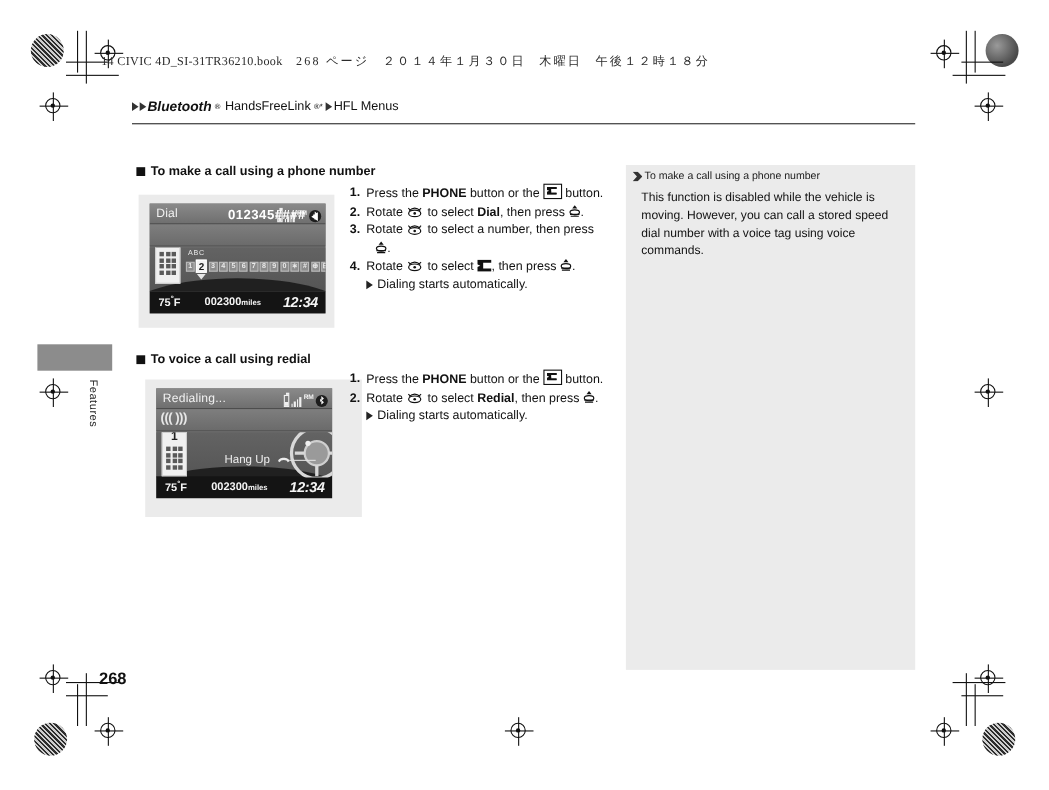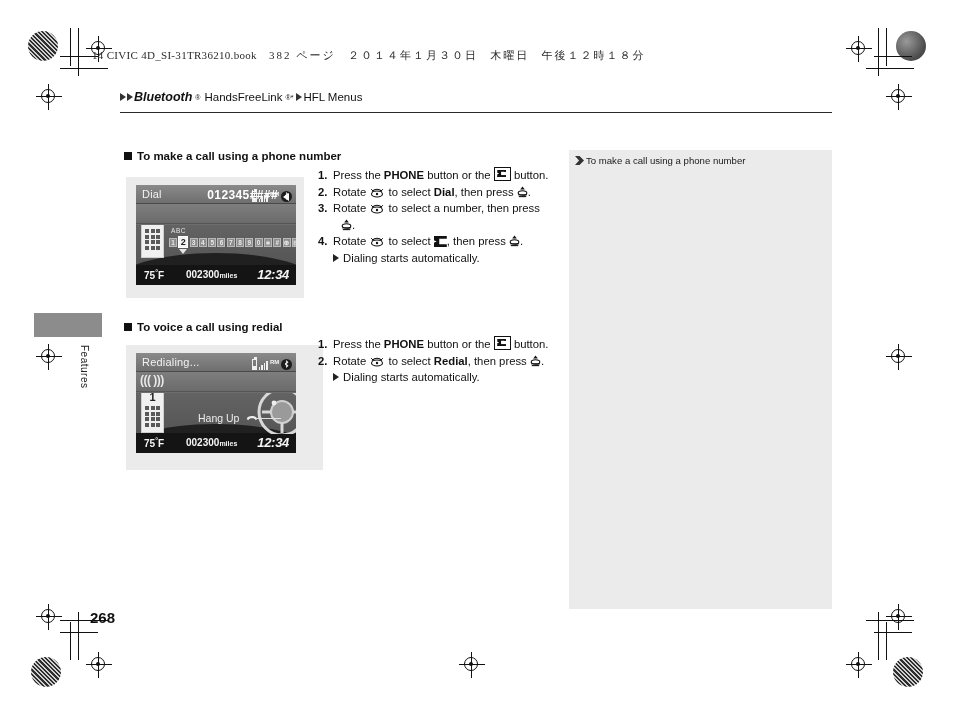--- a/index.html
+++ b/index.html
@@ -531,21 +531,21 @@
 <div class="crop-corner" style="left:856px;top:612px;width:48px;height:48px">
   <span style="left:30px;top:10px;width:1px;height:38px"></span>
   <span style="left:18px;top:20px;width:38px;height:1px"></span>
   <span style="left:22px;top:0;width:1px;height:48px"></span>
   <span style="left:10px;top:8px;width:48px;height:1px"></span>
 </div>
 
 <div class="meta-line">
   <span>14 CIVIC 4D_SI-31TR36210.book</span>
   &nbsp;&nbsp;
-  <span class="jp">382 ページ</span>
+  <span class="jp">268 ページ</span>
   &nbsp;&nbsp;
   <span class="jp">２０１４年１月３０日</span>
   &nbsp;&nbsp;
   <span class="jp">木曜日</span>
   &nbsp;&nbsp;
   <span class="jp">午後１２時１８分</span>
 </div>
 
 <div class="breadcrumb">
   <span class="tri"></span>
@@ -688,21 +688,21 @@
       <span class="tri"></span>
       <span>Dialing starts automatically.</span>
     </div>
   </div>
 
 <div class="sec-head" style="left:124px;top:321px">
   <span class="sq"></span>
   <span>To voice a call using redial</span>
 </div>
 
-<div class="display-wrap" style="left:126px;top:345px;width:197px;height:125px">
+<div class="display-wrap" style="left:132px;top:345px;width:197px;height:125px">
   <div class="display">
     <div class="disp-title"></div>
     <div class="disp-title-text">Redialing...</div>
     <div class="status-icons">
       <div class="ic-batt"></div>
       <div class="ic-sig">
           <s></s>
           <s></s>
           <s></s>
           <s></s>
@@ -780,15 +780,16 @@
       <span>Dialing starts automatically.</span>
     </div>
   </div>
 
 <div class="note-panel">
   <div class="note-title">
     <span class="marker"></span>
     <span>To make a call using a phone number</span>
   </div>
   <div class="note-body">
+    <div>This function is disabled while the vehicle is moving. However, you can call a stored speed dial number with a voice tag using voice commands.</div>
     <div style="height:3px"></div>
   </div>
 </div>
 
 </body></html>

